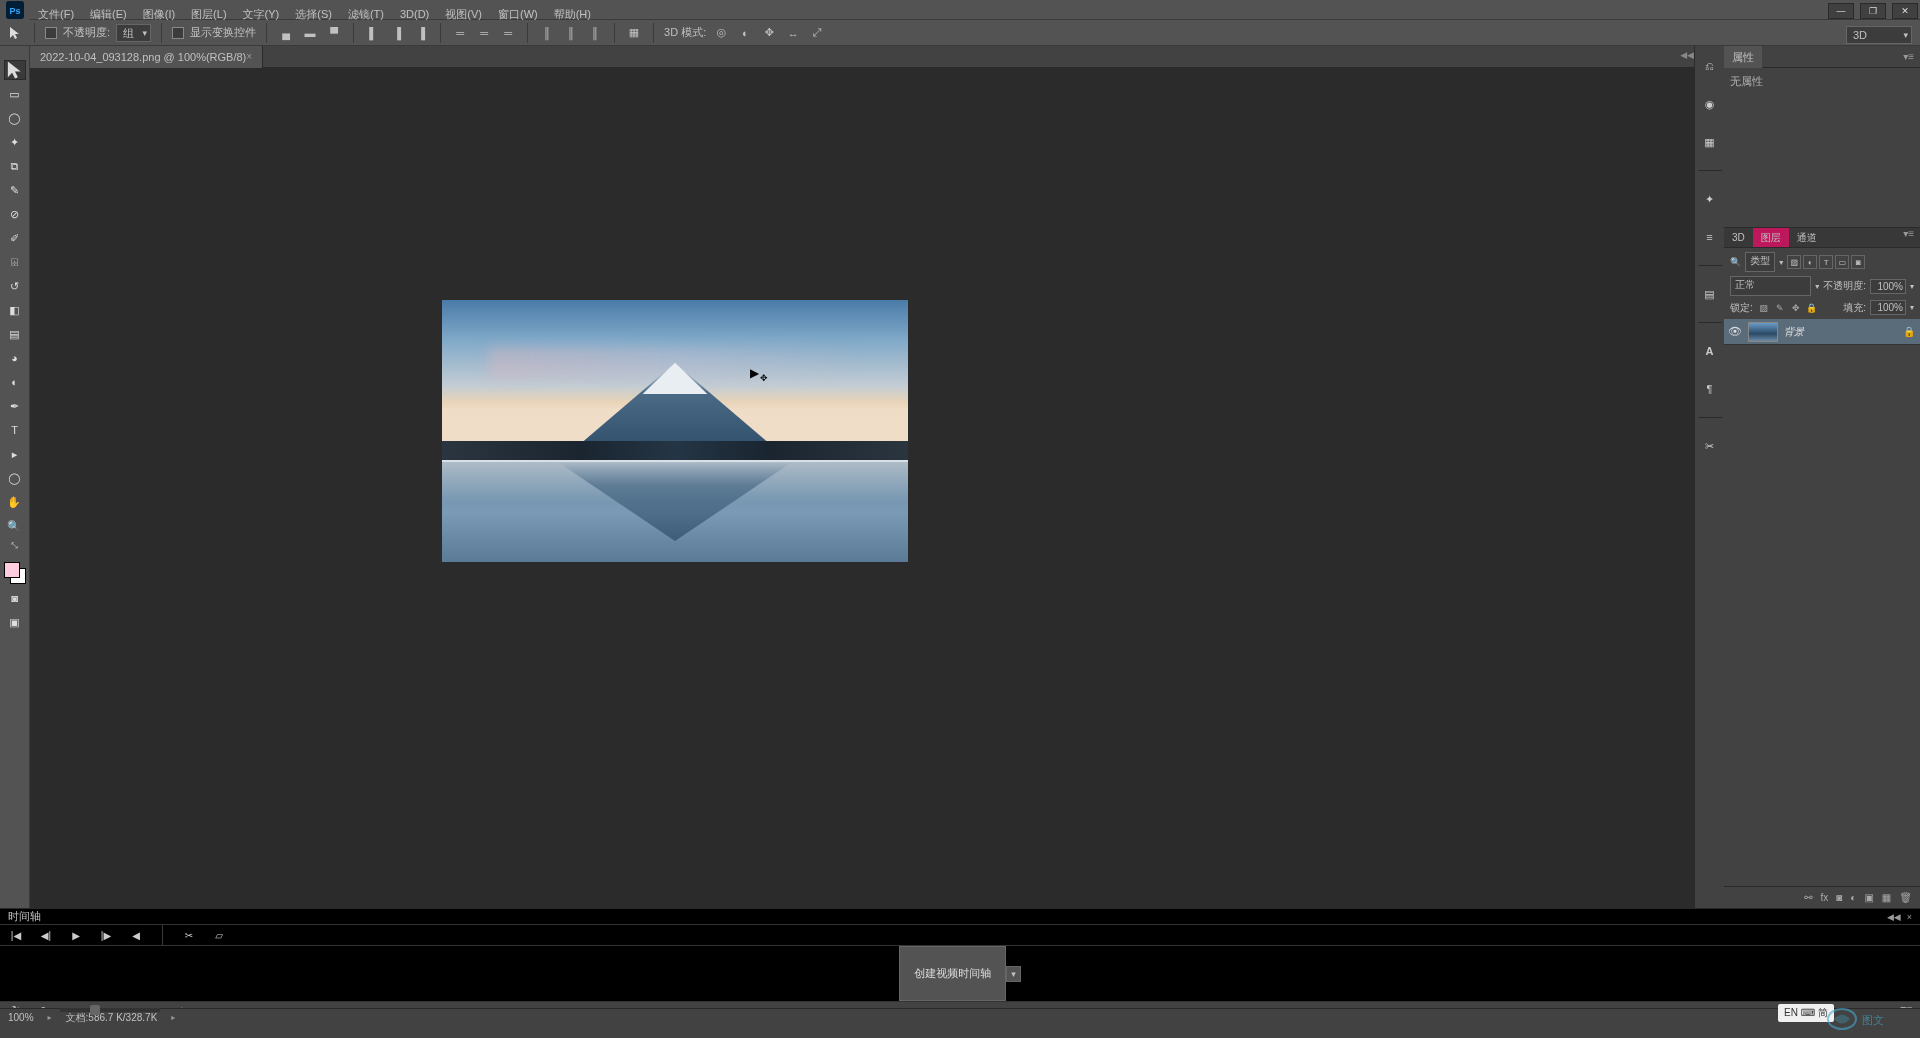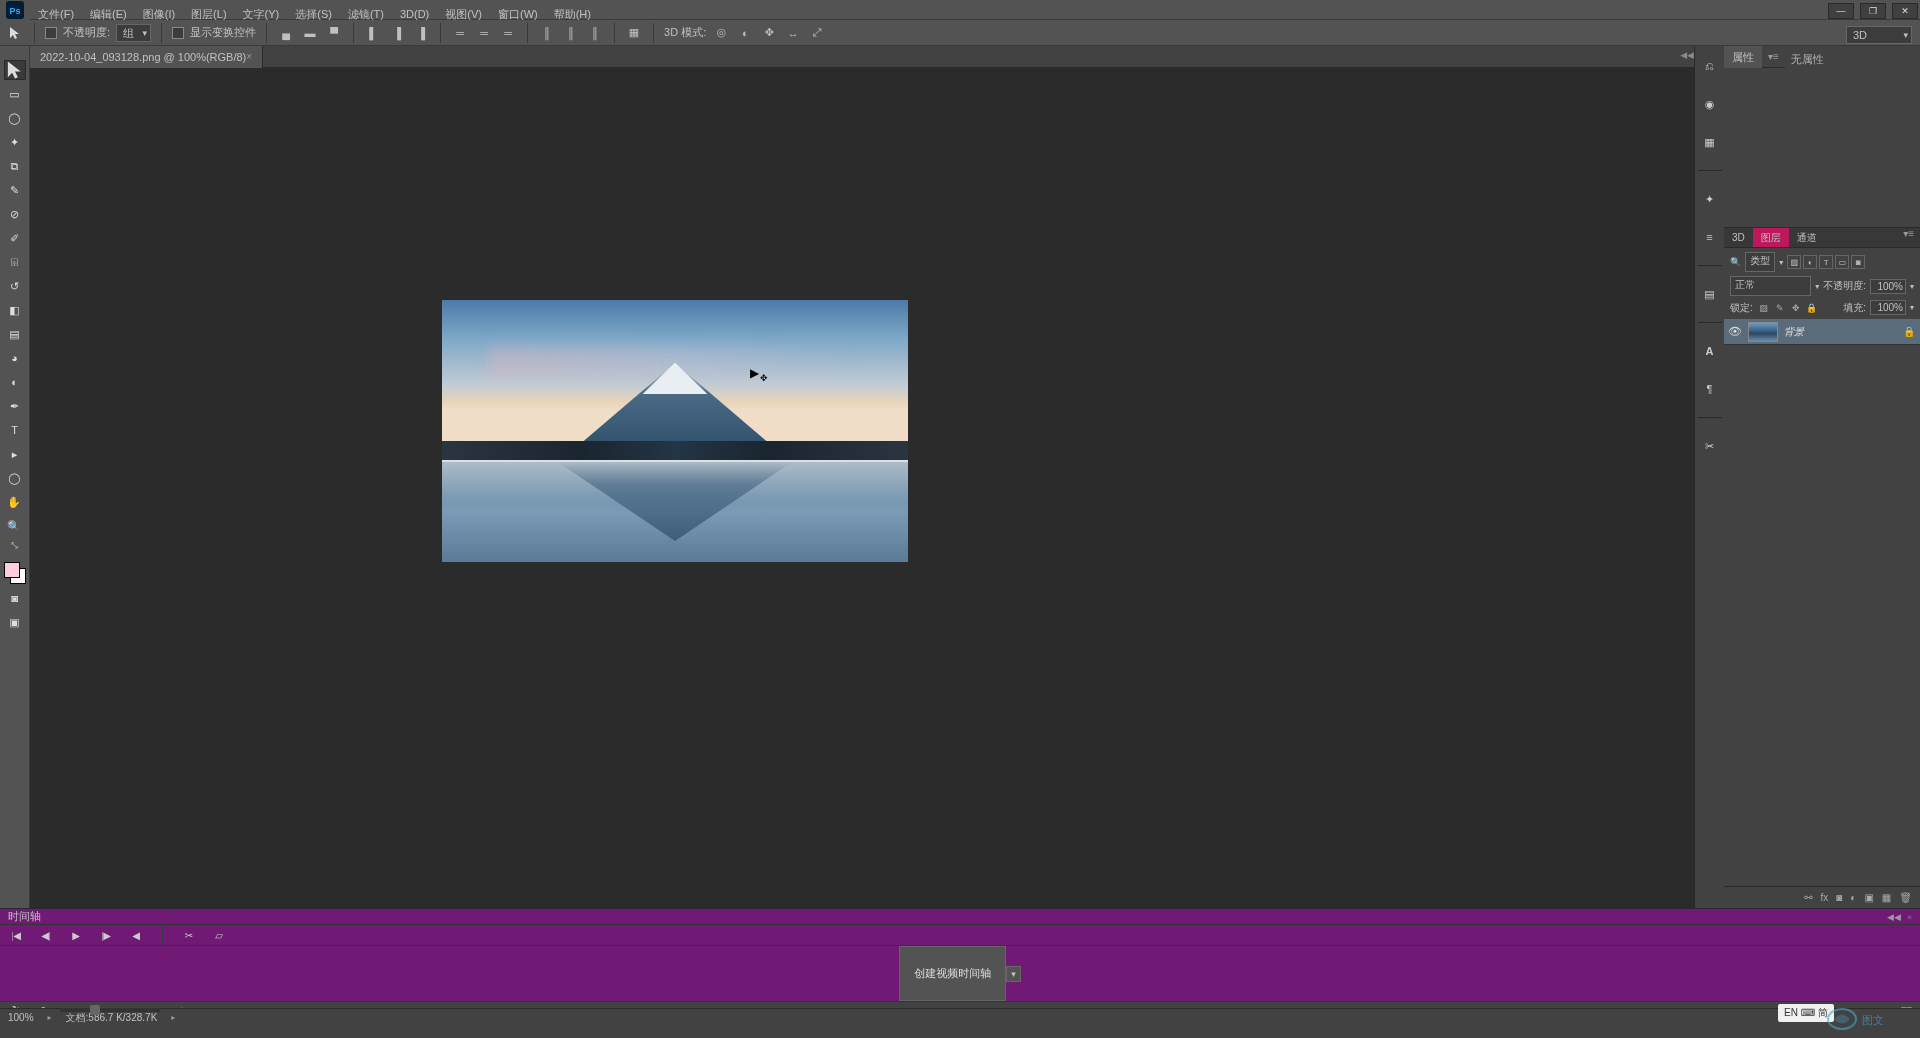--- a/index.html
+++ b/index.html
@@ -47,41 +47,41 @@
 .cursor-overlay::after { content: "✥"; color: #000; font-size: 9px; position: absolute; left: 10px; top: 7px; }
 .panel-dock { width: 30px; background: #424242; border-left: 1px solid #2a2a2a; display: flex; flex-direction: column; align-items: center; padding-top: 10px; gap: 18px; }
 .dock-sep { width: 24px; height: 1px; background: #2a2a2a; }
 .dock-icon { width: 22px; height: 20px; display: flex; align-items: center; justify-content: center; color: #ccc; }
 .dock-collapse { position: absolute; right: 226px; top: 50px; font-size: 9px; color: #888; }
 .right-panels { width: 196px; background: #424242; display: flex; flex-direction: column; }
 .panel-header { height: 22px; background: #424242; display: flex; align-items: center; border-bottom: 1px solid #2a2a2a; }
 .panel-tab { padding: 0 8px; height: 22px; line-height: 22px; font-size: 11px; background: #535353; }
 .panel-menu { margin-left: auto; padding: 0 6px; font-size: 10px; color: #999; }
 .panel-body { flex: 1; background: #424242; padding: 6px; font-size: 11px; color: #b0b0b0; }
-.props-panel { height: 182px; border-bottom: 1px solid #2a2a2a; display: flex; }
+.props-panel { height: 182px; border-bottom: 1px solid #2a2a2a; display: flex; flex-direction: column; }
 .layers-panel { flex: 1; display: flex; flex-direction: column; }
 .layers-tabs { display: flex; height: 20px; background: #383838; border-bottom: 1px solid #2a2a2a; }
 .layers-tabs .tab { padding: 0 8px; line-height: 20px; font-size: 10px; }
 .layers-tabs .tab.active { background: #be185d; }
 .layers-controls { padding: 4px 6px; display: flex; flex-direction: column; gap: 4px; }
 .layers-row { display: flex; align-items: center; gap: 4px; font-size: 10px; }
 .layers-select { flex: 0 0 auto; background: #3c3c3c; border: 1px solid #666; padding: 1px 4px; font-size: 10px; color: #c0c0c0; height: 20px; }
 .filter-icons { display: flex; gap: 2px; }
 .filter-icons span { width: 14px; height: 14px; border: 1px solid #666; display: inline-flex; align-items: center; justify-content: center; font-size: 8px; }
 .opacity-input { width: 36px; background: #3c3c3c; border: 1px solid #666; font-size: 10px; color: #c0c0c0; text-align: right; padding: 0 2px; height: 15px; }
 .lock-icons span { width: 14px; height: 14px; display: inline-flex; align-items: center; justify-content: center; font-size: 9px; color: #aaa; }
 .layer-list { flex: 1; overflow: auto; }
 .layer-item { display: flex; align-items: center; height: 26px; background: #5a6b7a; border-bottom: 1px solid #333; padding: 0 4px; gap: 6px; }
 .layer-eye { width: 14px; font-size: 11px; color: #ddd; }
 .layer-thumb { width: 30px; height: 20px; border: 1px solid #888; background: linear-gradient(to bottom, #6a9ac8 0%, #2a4a65 60%, #6a8aa5 100%); }
 .layer-name { font-style: italic; font-size: 10px; color: #e0e0e0; }
 .layer-lock { margin-left: auto; font-size: 10px; color: #ccc; }
 .layers-footer { height: 22px; background: #424242; border-top: 1px solid #2a2a2a; display: flex; align-items: center; justify-content: flex-end; gap: 8px; padding: 0 8px; font-size: 10px; color: #aaa; }
 .bottom-area { position: absolute; bottom: 0; left: 0; right: 0; height: 130px; display: flex; flex-direction: column; background: #424242; }
-.timeline-panel { height: 100px; background: #701a75; border-top: 1px solid #2a2a2a; display: flex; flex-direction: column; font-family: Liberation Serif, serif; }
+.timeline-panel { height: 100px; background: #000000; border-top: 1px solid #2a2a2a; display: flex; flex-direction: column; }
 .timeline-header { height: 18px; display: flex; align-items: center; padding: 0 8px; border-bottom: 1px solid #333; }
 .timeline-title { font-size: 11px; }
 .timeline-close { margin-left: auto; display: flex; gap: 6px; font-size: 9px; color: #999; }
 .timeline-controls { height: 28px; display: flex; align-items: center; padding: 0 8px; gap: 14px; border-bottom: 1px solid #333; }
 .tl-btn { width: 16px; height: 16px; display: flex; align-items: center; justify-content: center; font-size: 10px; color: #ccc; }
 .timeline-body { flex: 1; display: flex; align-items: center; justify-content: center; }
 .create-timeline-btn { padding: 19px 14px; background: #535353; border: 1px solid #666; font-size: 11px; color: #ddd; display: flex; align-items: center; gap: 6px; }
 .create-timeline-dd { padding: 2px 4px; border: 1px solid #666; background: #535353; font-size: 9px; }
 .timeline-footer { height: 16px; background: #424242; border-top: 1px solid #333; display: flex; align-items: center; padding: 0 8px; gap: 10px; }
 .tl-slider { width: 100px; height: 4px; background: #333; position: relative; }

